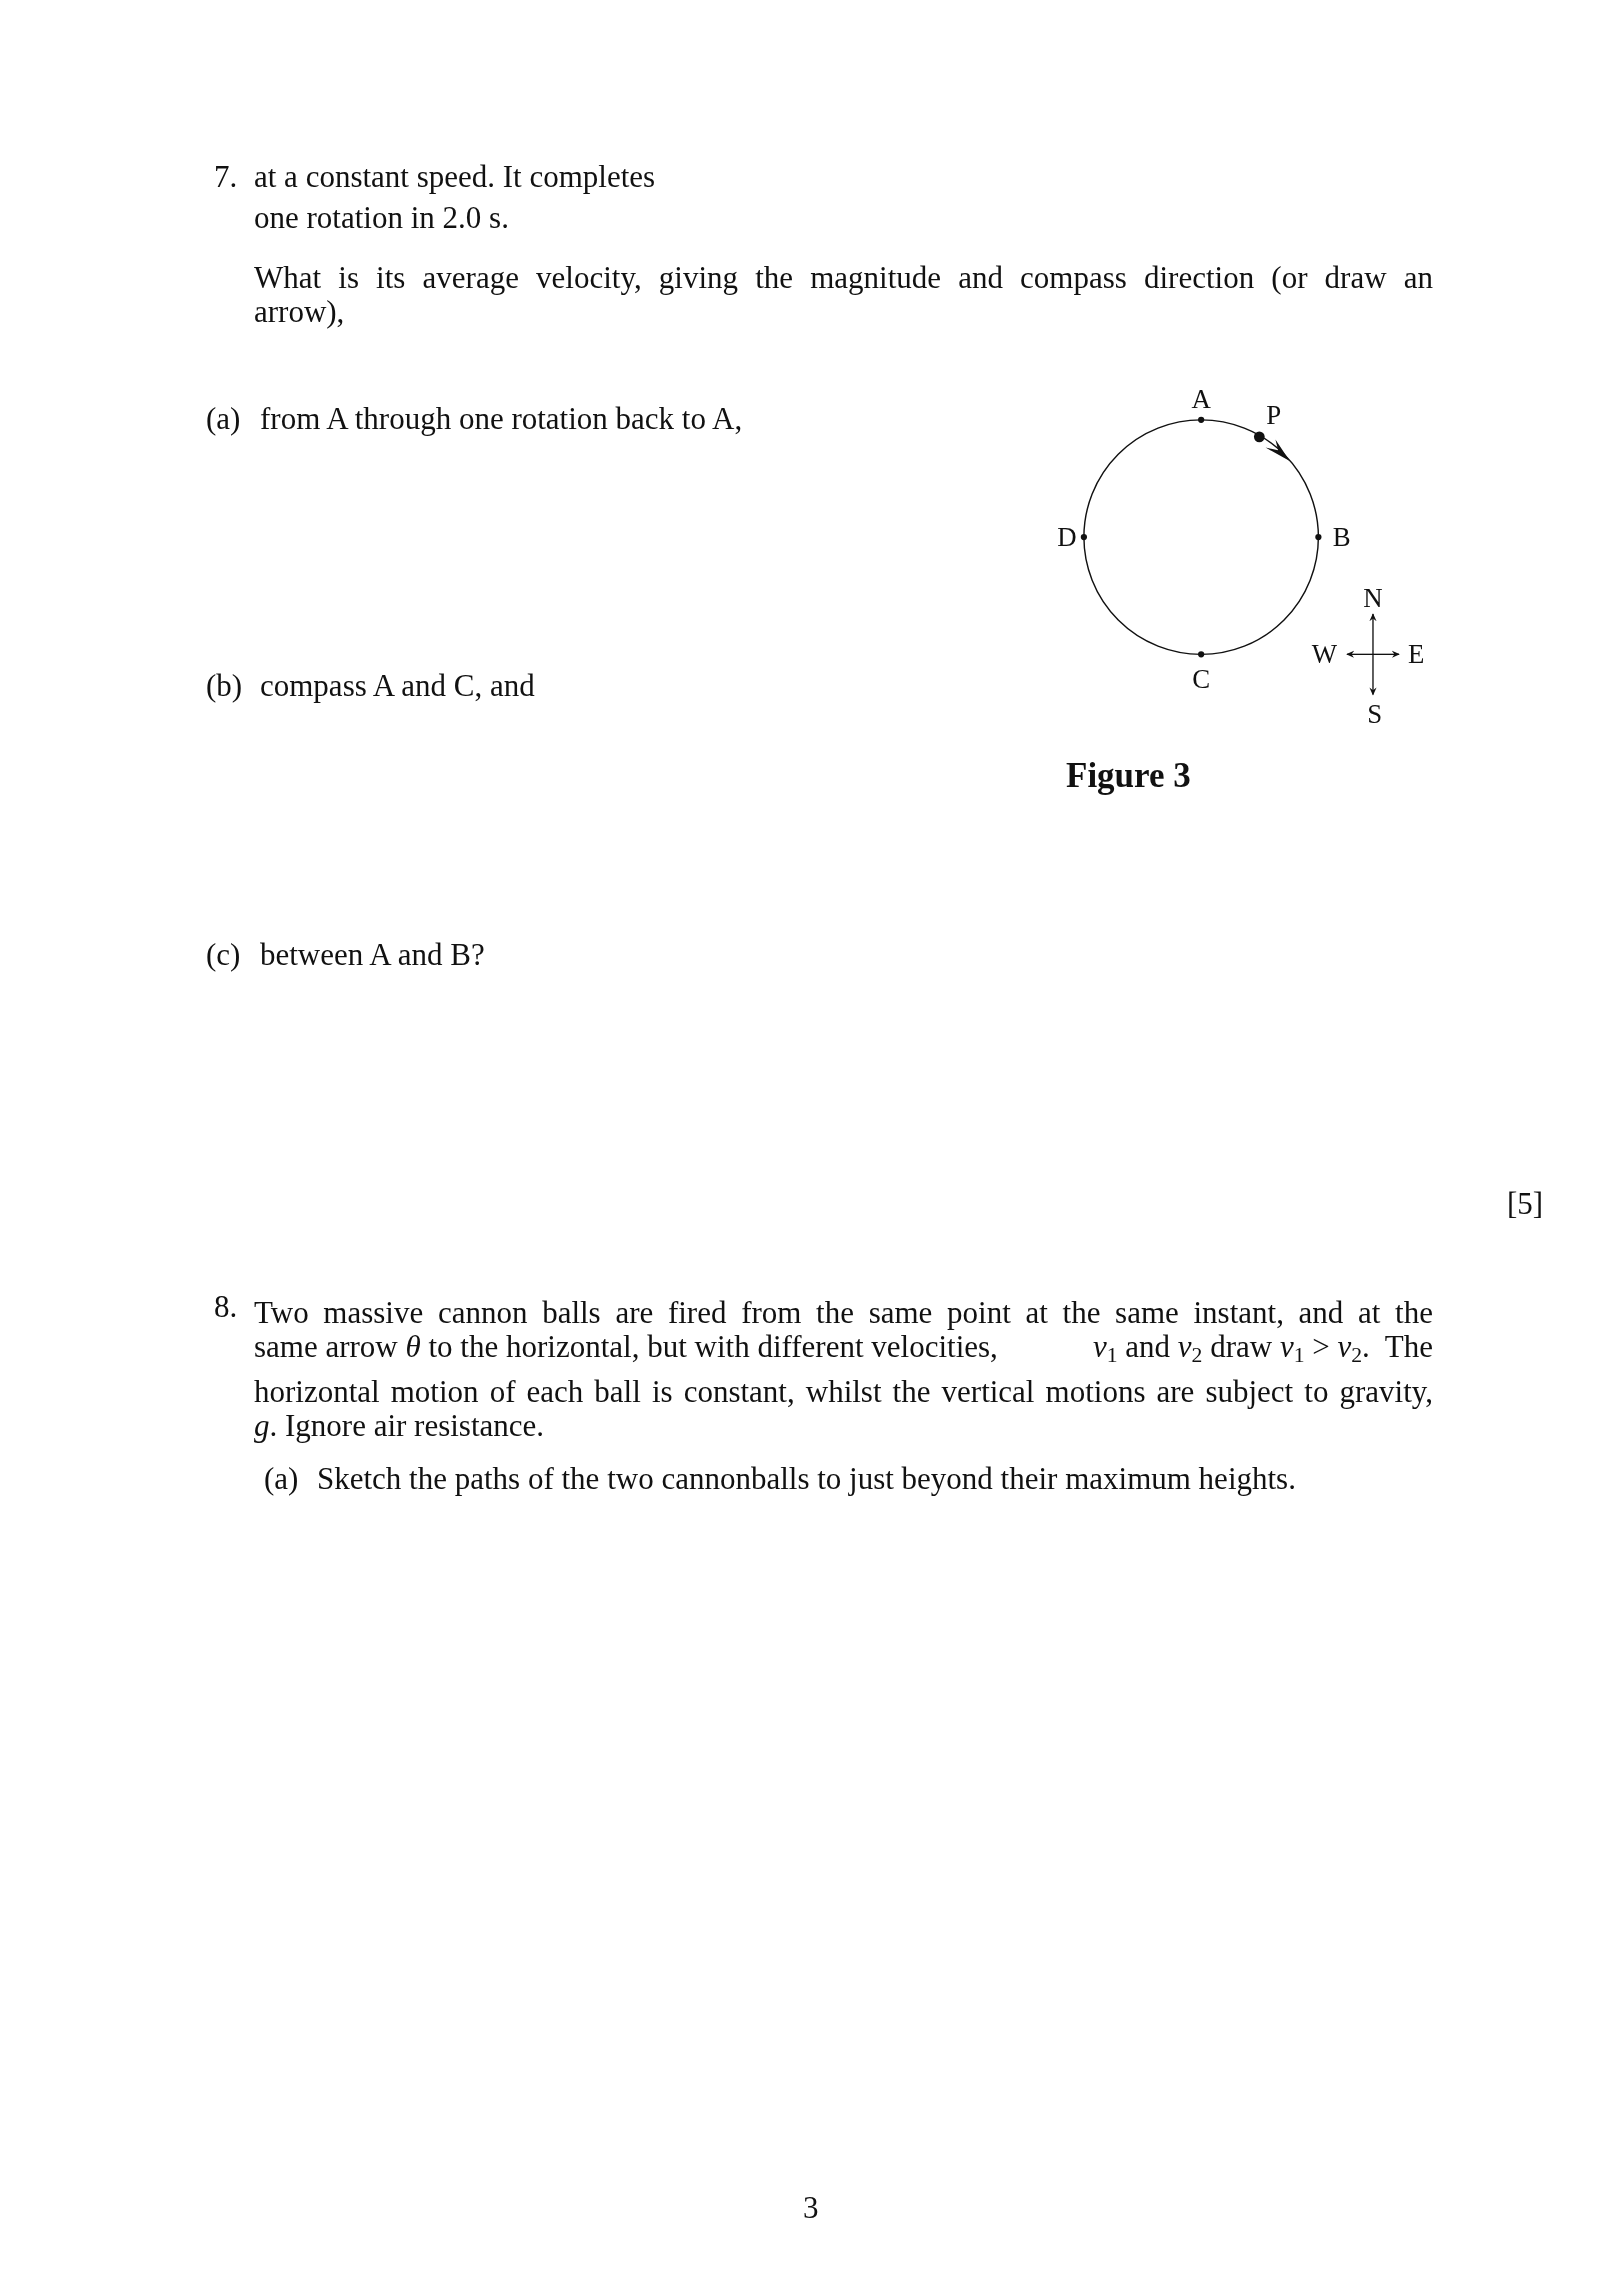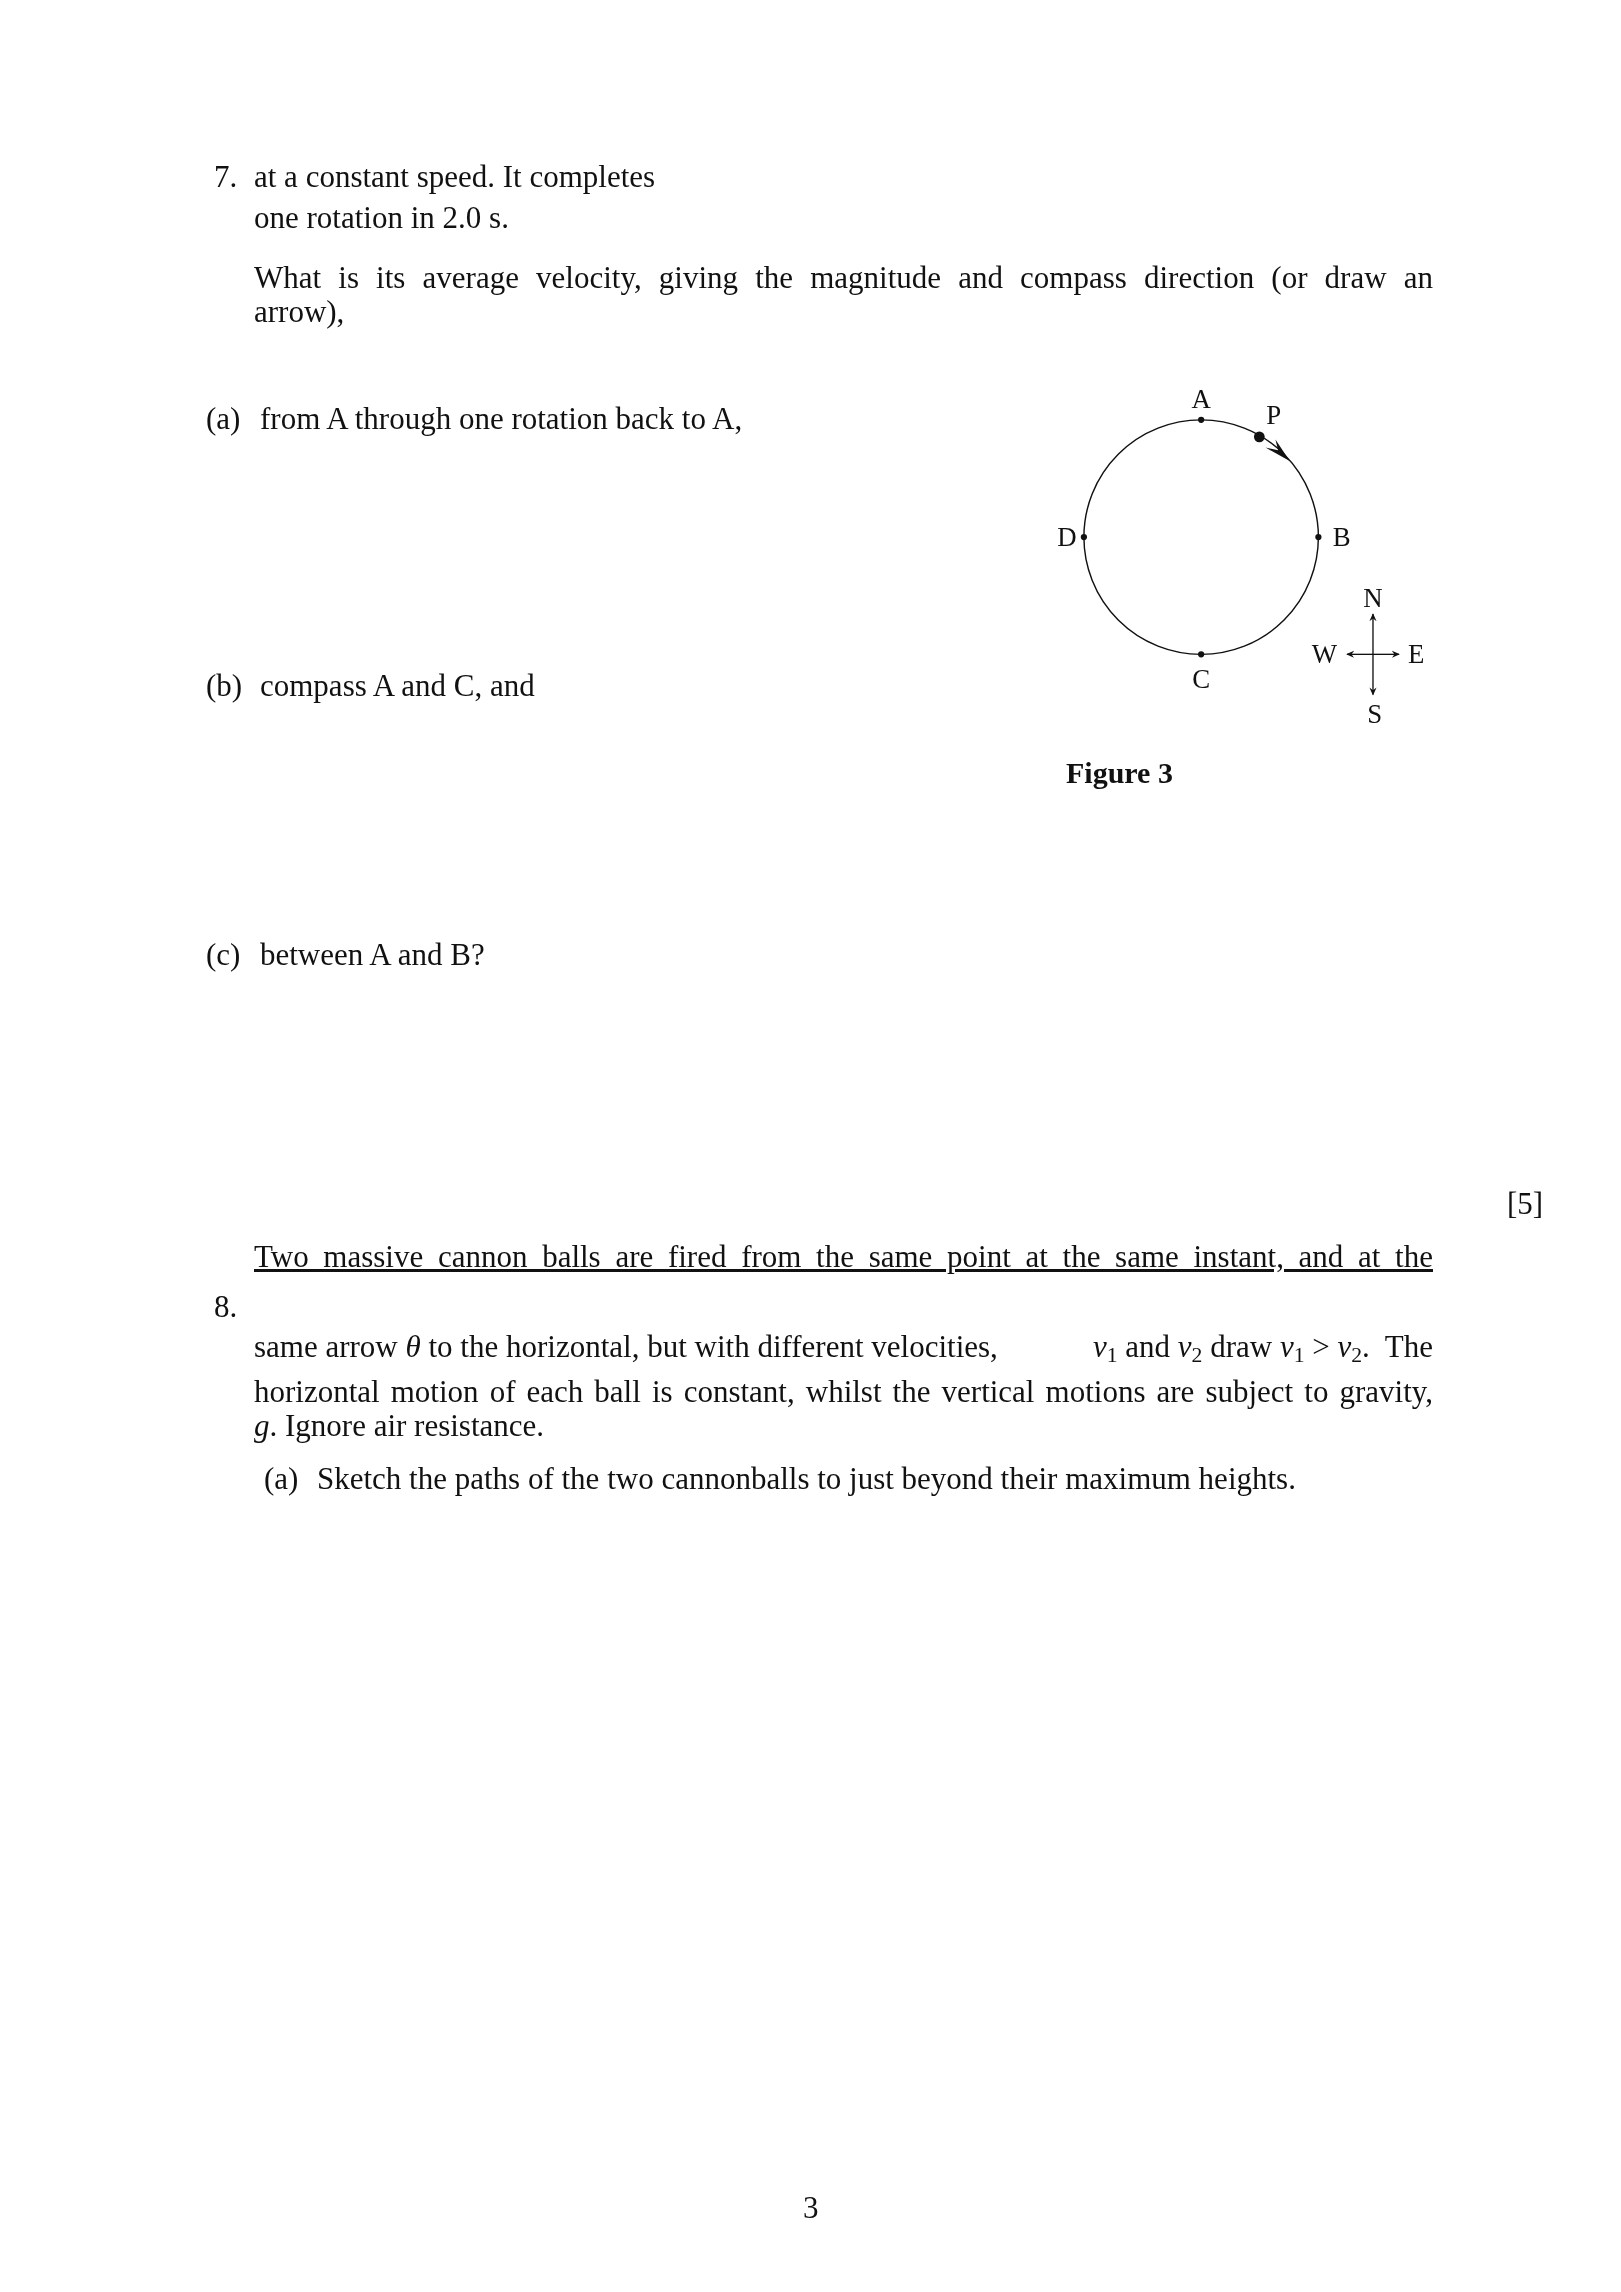--- a/index.html
+++ b/index.html
@@ -7,21 +7,21 @@
          font-family:"Liberation Serif", serif; color:#111; font-size:31px; }
   .line { position:absolute; white-space:nowrap; line-height:1; }
   .justify { text-align:justify; text-align-last:justify; white-space:normal;margin-top:6px; }
   .num { position:absolute; line-height:1; }
   .bold { font-weight:bold; }
   .math { font-family:"Liberation Serif", serif; }
   .ital { font-style:italic; }
   sub { font-size:0.7em; vertical-align:-0.25em; line-height:0; }
   #figure { position:absolute; left:1030px; top:376px; width:430px; height:358px; }
   .fig-label { font-family:"Liberation Serif", serif; font-size:30px; fill:#111; }
-  .caption { position:absolute; left:1066px; top:758px; font-weight:bold; font-size:30px; line-height:1; }
+  .caption { position:absolute; left:1066px; top:758px; font-weight:bold; font-size:35px; line-height:1; }
 </style>
 </head>
 <body>
 
 <div class="num" style="left:214px; top:161px;">7.</div>
 <div class="line" style="left:254px; top:161px; width:1179px; display:flex; justify-content:space-between;">
   <span> at a constant speed.  It completes</span>
 </div>
 <div class="line" style="left:254px; top:202px;">
   <span>one rotation in </span><span class="math">2.0</span><span class="math"> s</span><span>.</span>
@@ -67,21 +67,21 @@
     <line x1="1533" y1="731" x2="1562" y2="731" stroke="#111" stroke-width="1.5" marker-end="url(#compassHead)"></line>
     <text class="fig-label" x="1533" y="678" text-anchor="middle">N</text>
     <text class="fig-label" x="1535" y="808" text-anchor="middle">S</text>
     <text class="fig-label" x="1493" y="741" text-anchor="end">W</text>
     <text class="fig-label" x="1572" y="741" text-anchor="start">E</text>
   </g>
 </svg>
 <div class="caption">Figure 3</div>
 
 <div class="num" style="left:214px; top:1291px;">8.</div>
-<div class="line justify" style="left:254px; top:1235px; width:1179px;text-decoration:underline;">Two massive cannon balls are fired from the same point at the same instant, and at the</div>
+<div class="line justify" style="left:254px; top:1291px; width:1179px;">Two massive cannon balls are fired from the same point at the same instant, and at the</div>
 <div class="line" style="left:254px; top:1331px; width:1179px; display:flex; justify-content:space-between;">
   <span><span>same arrow </span><span class="ital">θ</span><span> to the horizontal, but with different velocities, </span></span>
   <span><span class="ital">v</span><sub>1</sub><span style="white-space:pre;"> and </span><span class="ital">v</span><sub>2</sub><span style="white-space:pre;"> draw </span><span class="ital">v</span><sub>1</sub><span style="white-space:pre;"> &gt; </span><span class="ital">v</span><sub>2</sub><span style="white-space:pre;">.  The</span></span>
 </div>
 <div class="line justify" style="left:254px; top:1370px; width:1179px;">horizontal motion of each ball is constant, whilst the vertical motions are subject to gravity,</div>
 <div class="line" style="left:254px; top:1410px;">
   <span class="ital">g</span><span>. Ignore air resistance.</span>
 </div>
 
 <div class="num" style="left:264px; top:1463px;">(a)</div>

